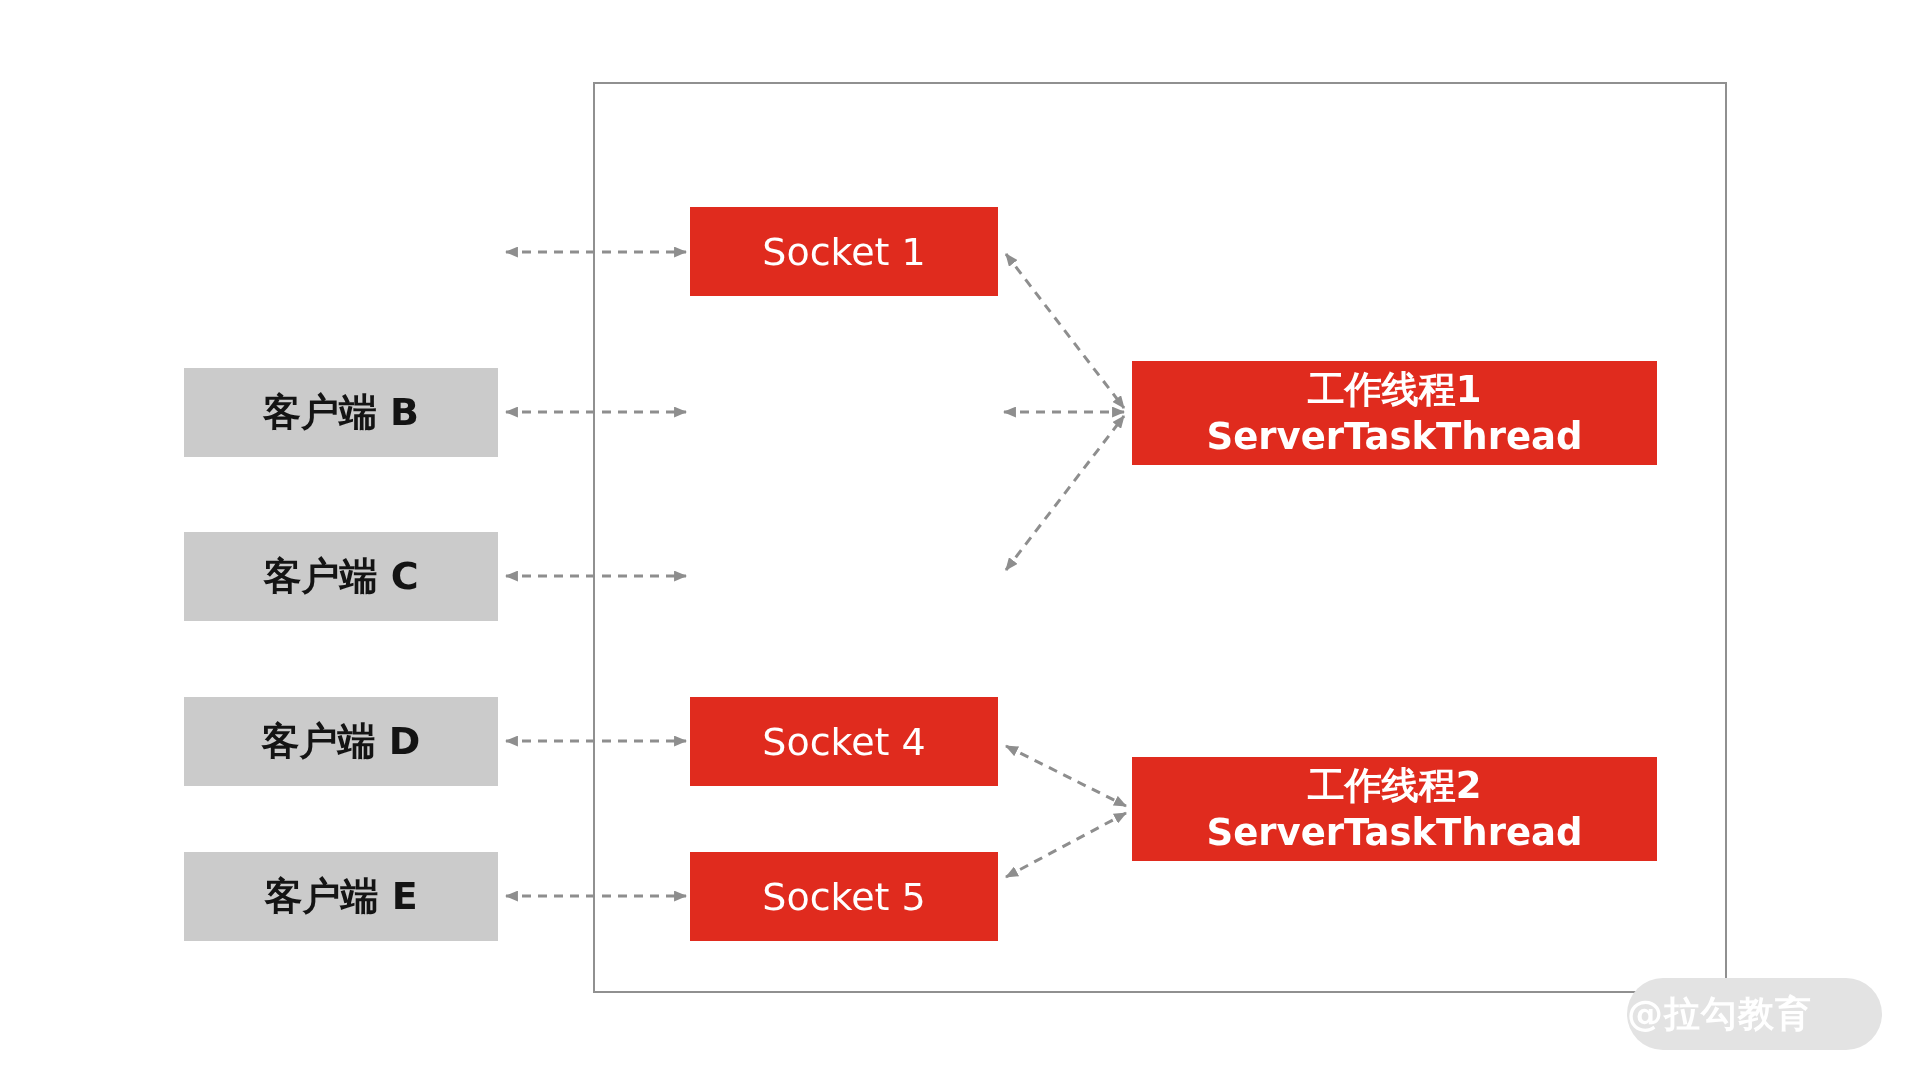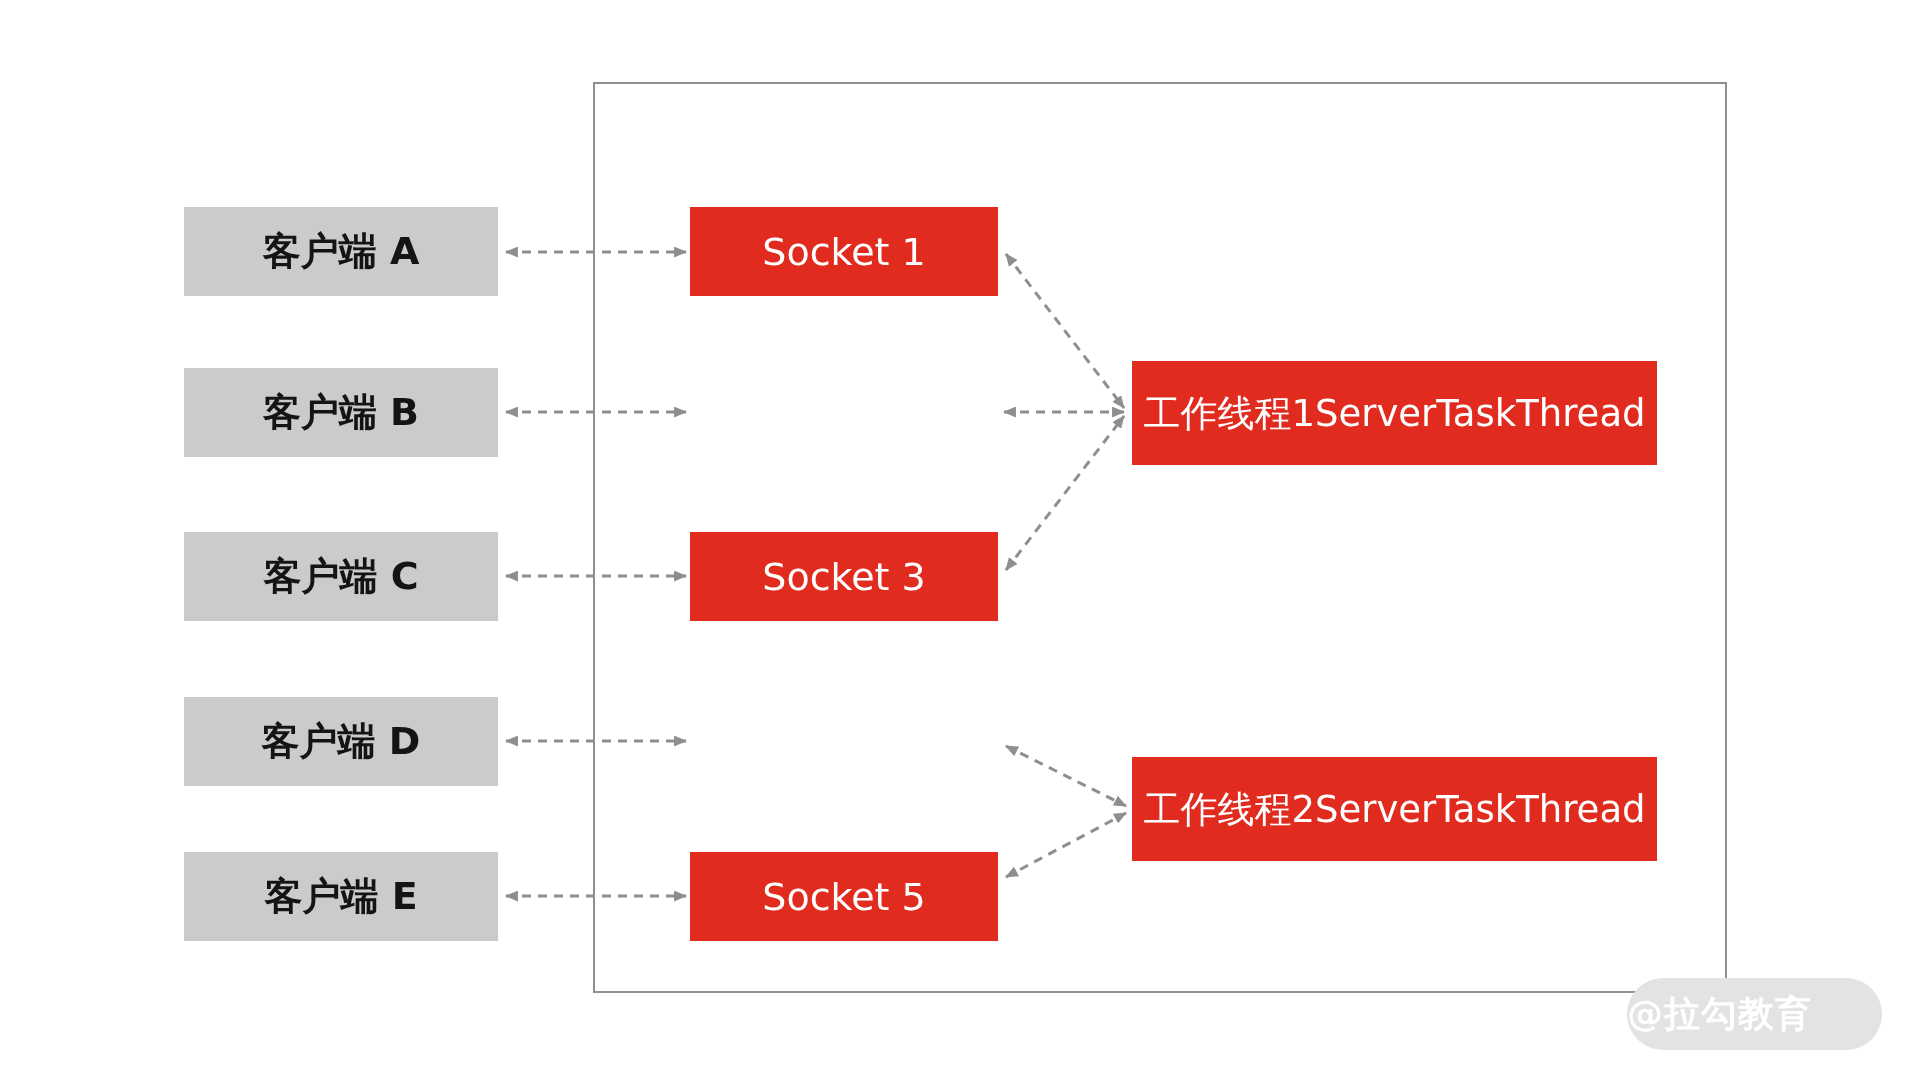--- a/index.html
+++ b/index.html
@@ -70,22 +70,22 @@
     font-size: 38px;
     font-weight: 400;
   }
   .worker {
     left: 1132px;
     width: 525px;
     height: 104px;
     background: var(--box-red, #E02B1E);
     color: #ffffff;
     font-size: 37px;
-    font-weight: 400;
-    flex-direction: row;
+    font-weight: 700;
+    flex-direction: column;
     line-height: 47px;
   }
   .row-a { top: 207px; }
   .row-b { top: 368px; }
   .row-c { top: 532px; }
   .row-d { top: 697px; }
   .row-e { top: 852px; }
   .worker-1 { top: 361px; }
   .worker-2 { top: 757px; }
 
@@ -143,41 +143,38 @@
     <line class="dash-line" x1="506" y1="896" x2="686" y2="896" marker-start="url(#ah)" marker-end="url(#ah)"></line>
 
     <line class="dash-line" x1="1006" y1="254" x2="1124" y2="408" marker-start="url(#ah)" marker-end="url(#ah)"></line>
     <line class="dash-line" x1="1004" y1="412" x2="1124" y2="412" marker-start="url(#ah)" marker-end="url(#ah)"></line>
     <line class="dash-line" x1="1006" y1="570" x2="1124" y2="416" marker-start="url(#ah)" marker-end="url(#ah)"></line>
 
     <line class="dash-line" x1="1006" y1="746" x2="1126" y2="806" marker-start="url(#ah)" marker-end="url(#ah)"></line>
     <line class="dash-line" x1="1006" y1="877" x2="1126" y2="813" marker-start="url(#ah)" marker-end="url(#ah)"></line>
   </svg>
 
-  <div class="node client row-a">
-    <span>客户端 A</span>
-  </div>
   <div class="node client row-b">
     <span>客户端 B</span>
   </div>
   <div class="node client row-c">
     <span>客户端 C</span>
   </div>
   <div class="node client row-d">
     <span>客户端 D</span>
   </div>
   <div class="node client row-e">
     <span>客户端 E</span>
   </div>
 
   <div class="node socket row-a">
     <span>Socket 1</span>
   </div>
-  <div class="node socket row-c">
-    <span>Socket 3</span>
+  <div class="node socket row-d">
+    <span>Socket 4</span>
   </div>
   <div class="node socket row-e">
     <span>Socket 5</span>
   </div>
 
   <div class="node worker worker-1">
     <span>工作线程1</span>
     <span>ServerTaskThread</span>
   </div>
   <div class="node worker worker-2">

